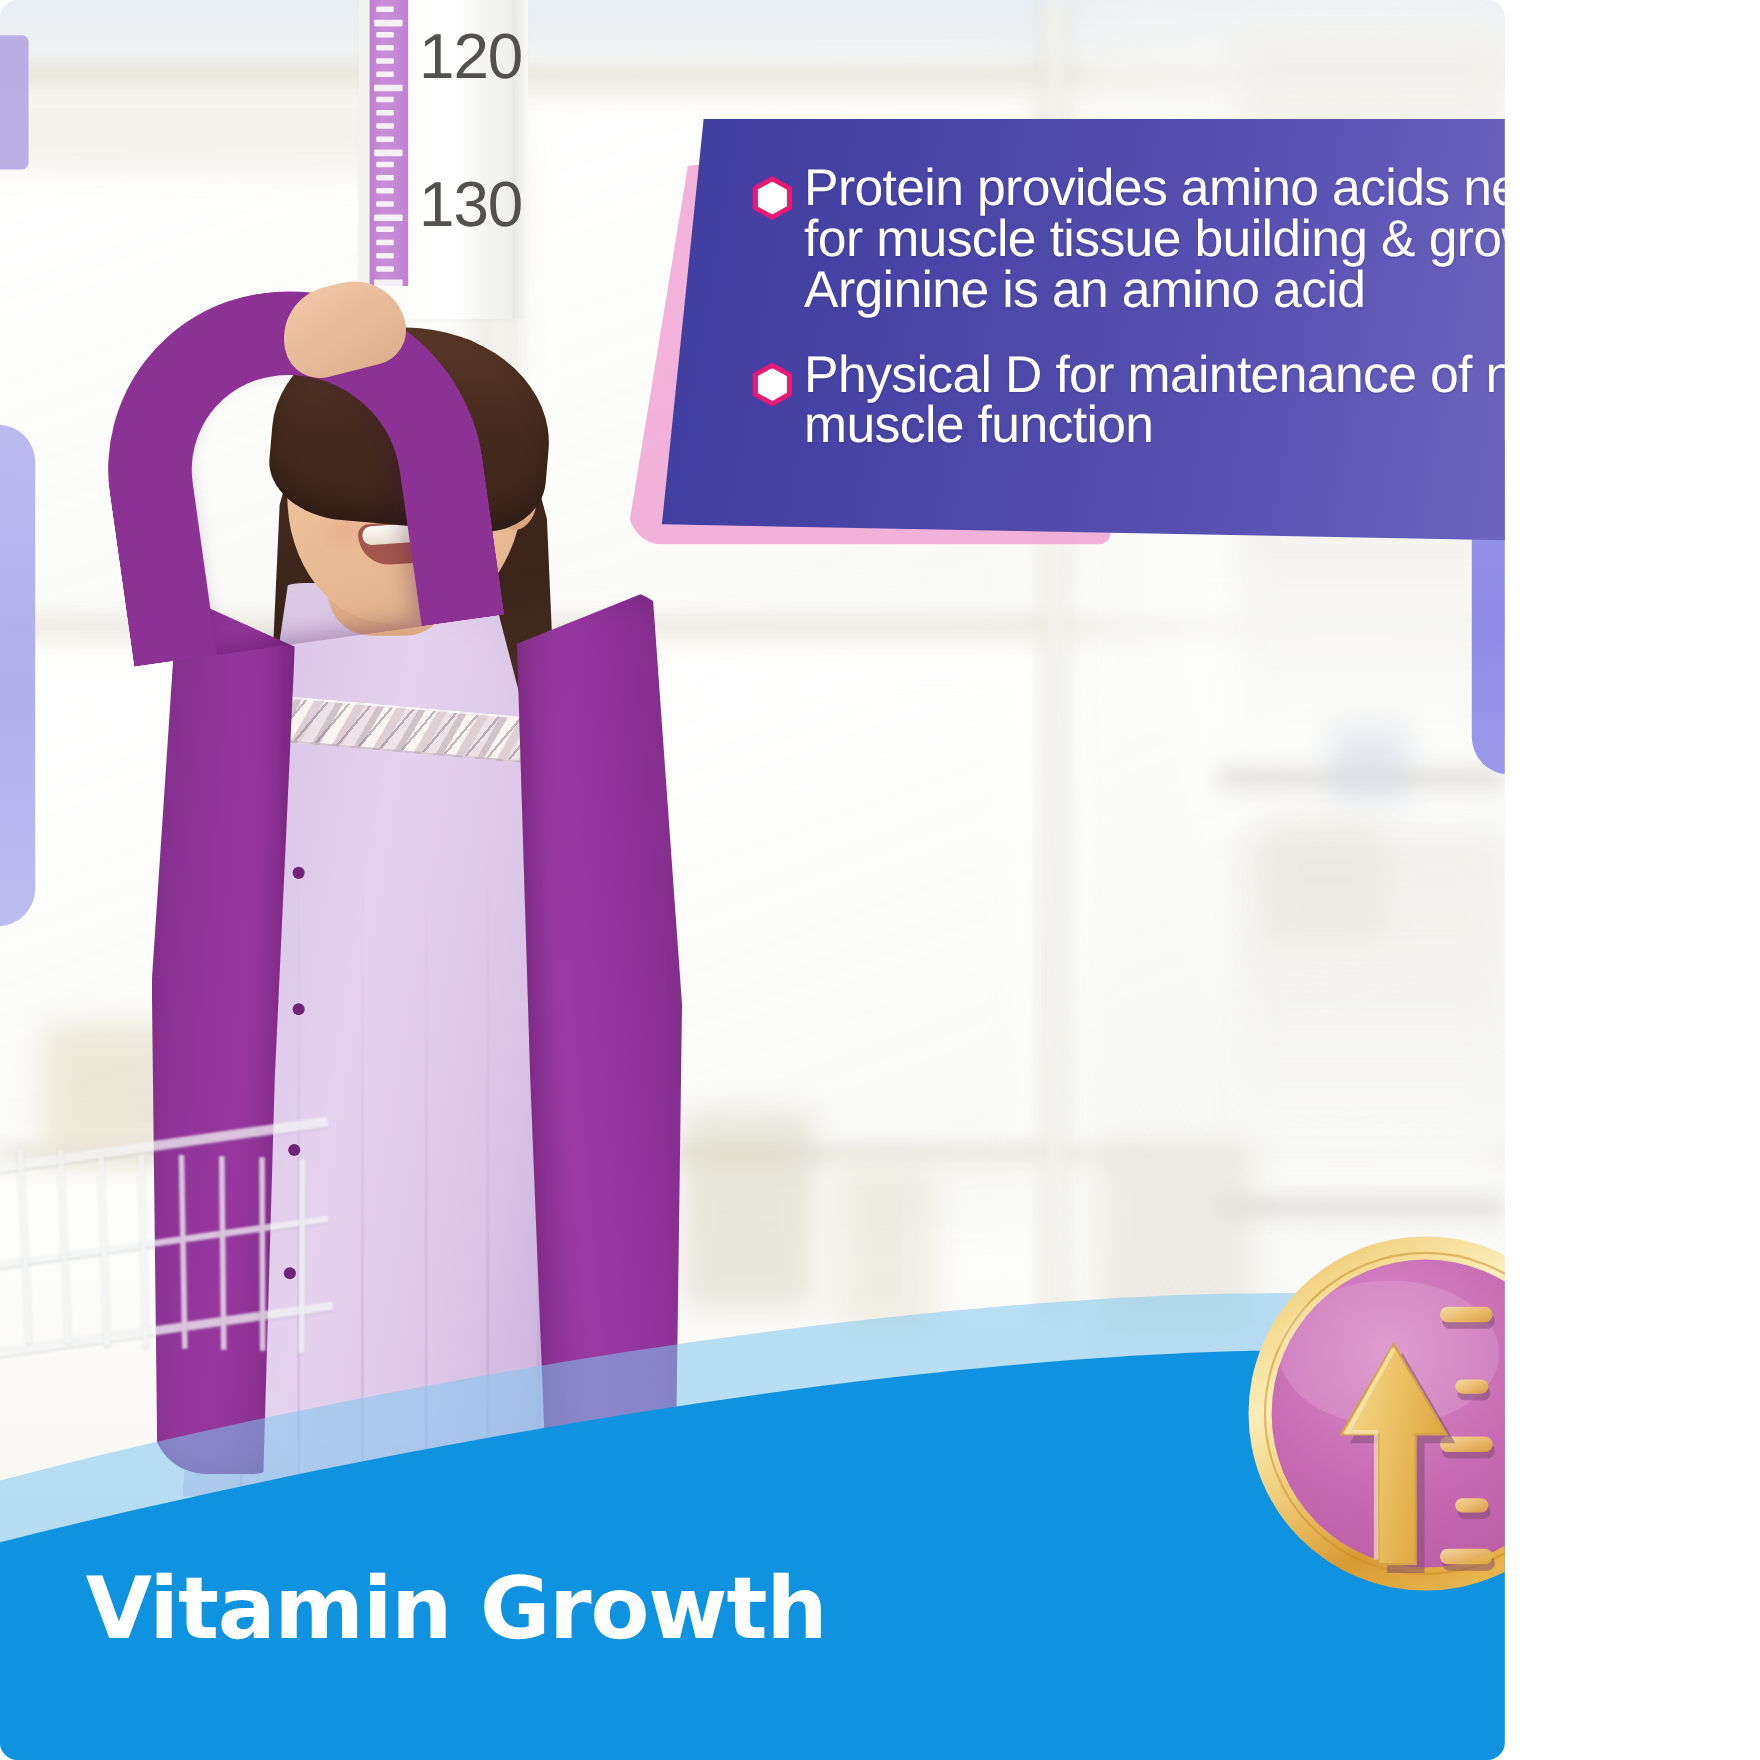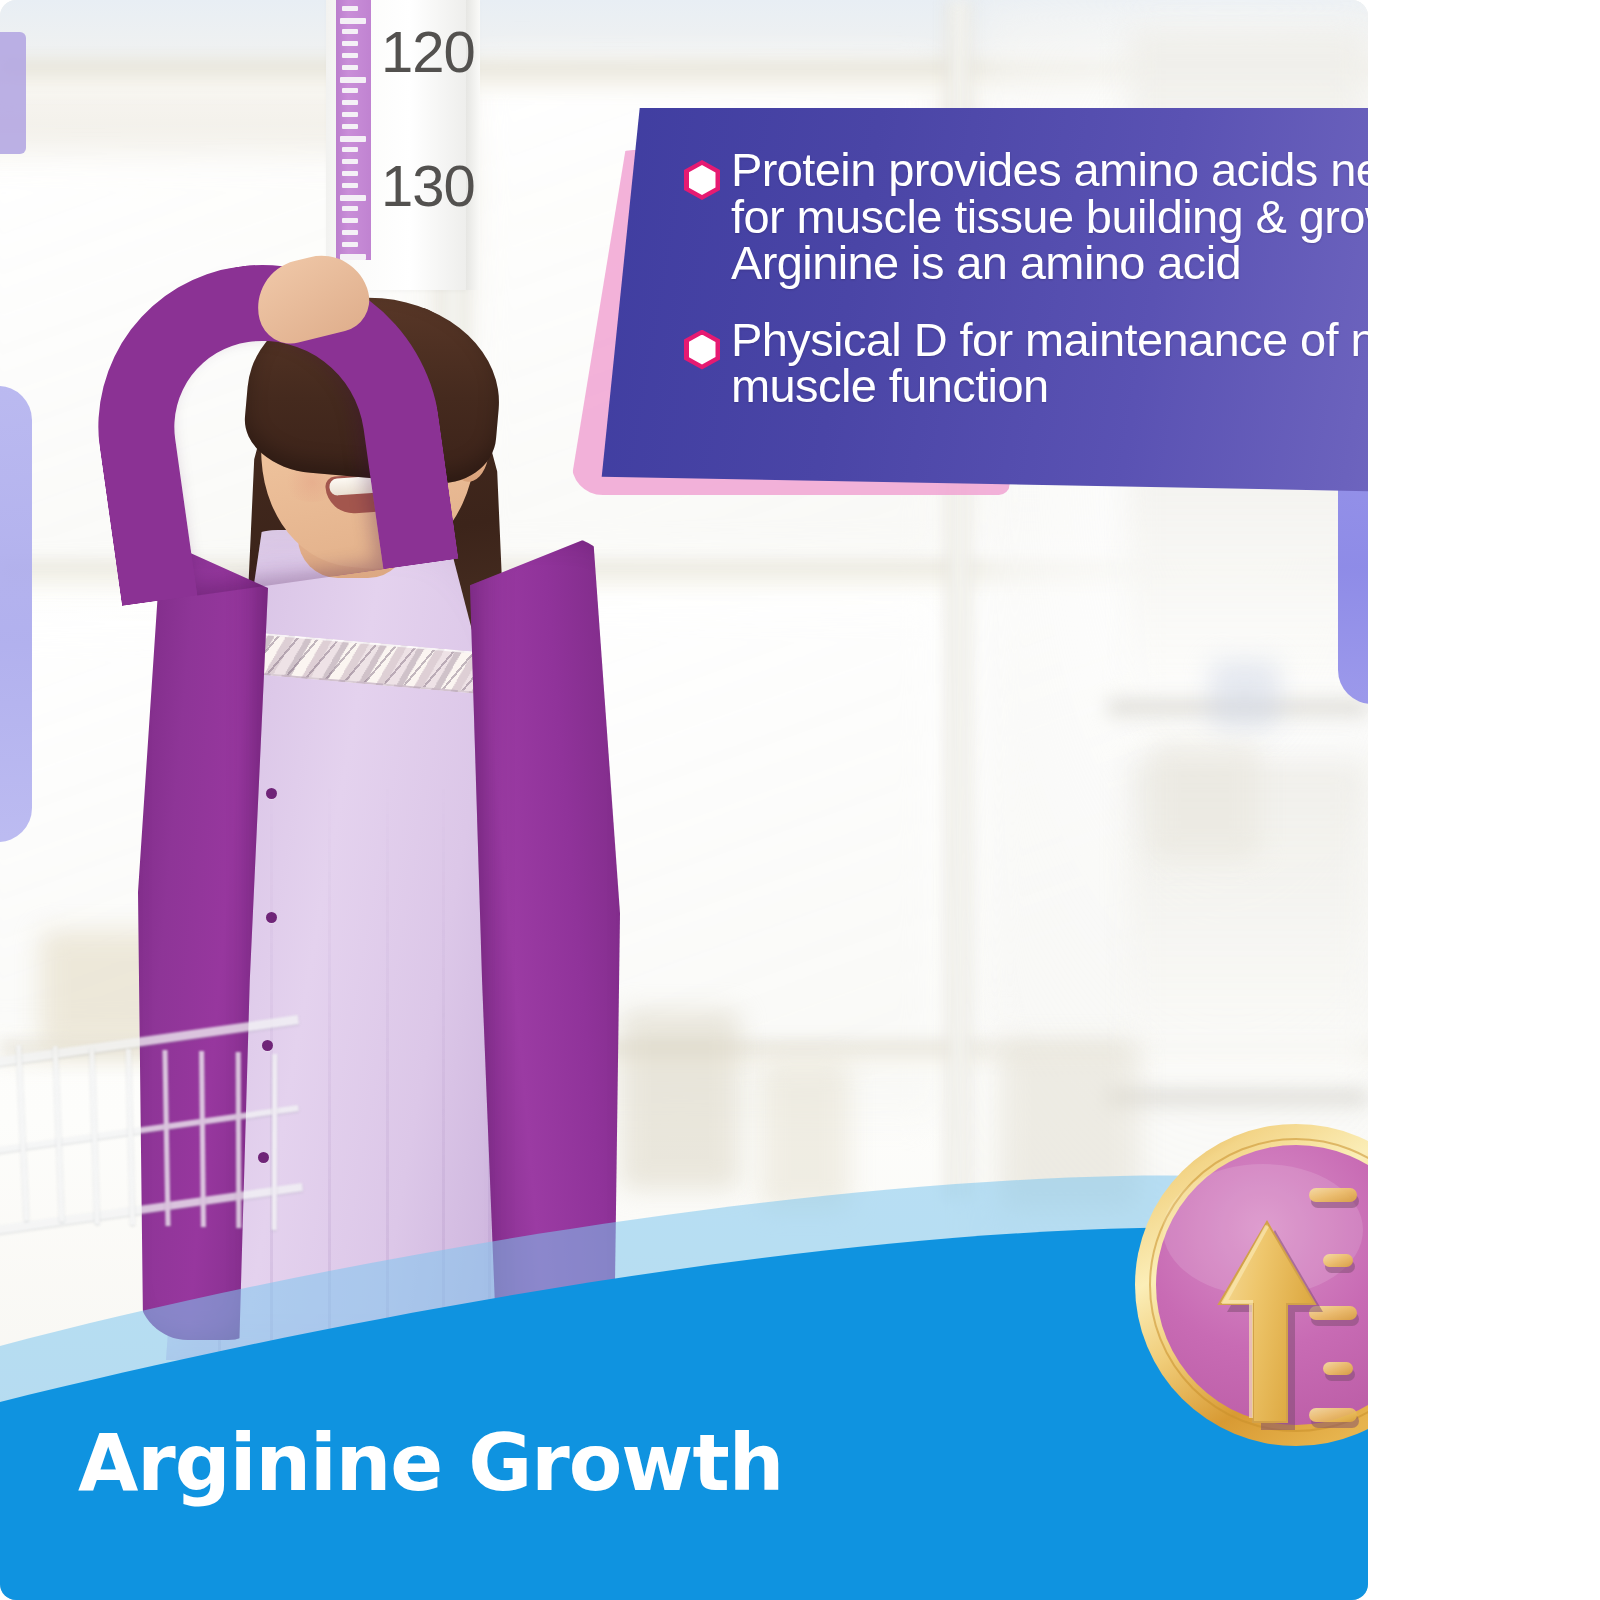--- a/index.html
+++ b/index.html
@@ -436,21 +436,21 @@
       </div>
 
     </div>
   </div>
 
   <svg class="wave" viewBox="0 0 1600 430" preserveAspectRatio="none">
     <path d="M0,176 C300,96 760,14 1120,6 C1330,2 1500,26 1600,44 L1600,430 L0,430 Z" fill="#7fc6ee" opacity="0.55"></path>
     <path d="M0,232 C320,152 780,66 1140,58 C1350,54 1510,76 1600,94 L1600,430 L0,430 Z" fill="#0f93e0"></path>
   </svg>
 
-  <div class="title">Arginine Growth</div>
+  <div class="title">Vitamin Growth</div>
 
   <svg class="badge" viewBox="0 0 326 326">
     <defs>
       <linearGradient id="gold" x1="0" y1="0" x2="0.6" y2="1">
         <stop offset="0%" stop-color="#d79c34"></stop>
         <stop offset="18%" stop-color="#f3d588"></stop>
         <stop offset="38%" stop-color="#fbeeb8"></stop>
         <stop offset="58%" stop-color="#f0cc78"></stop>
         <stop offset="80%" stop-color="#d89a33"></stop>
         <stop offset="100%" stop-color="#e7b44e"></stop>

